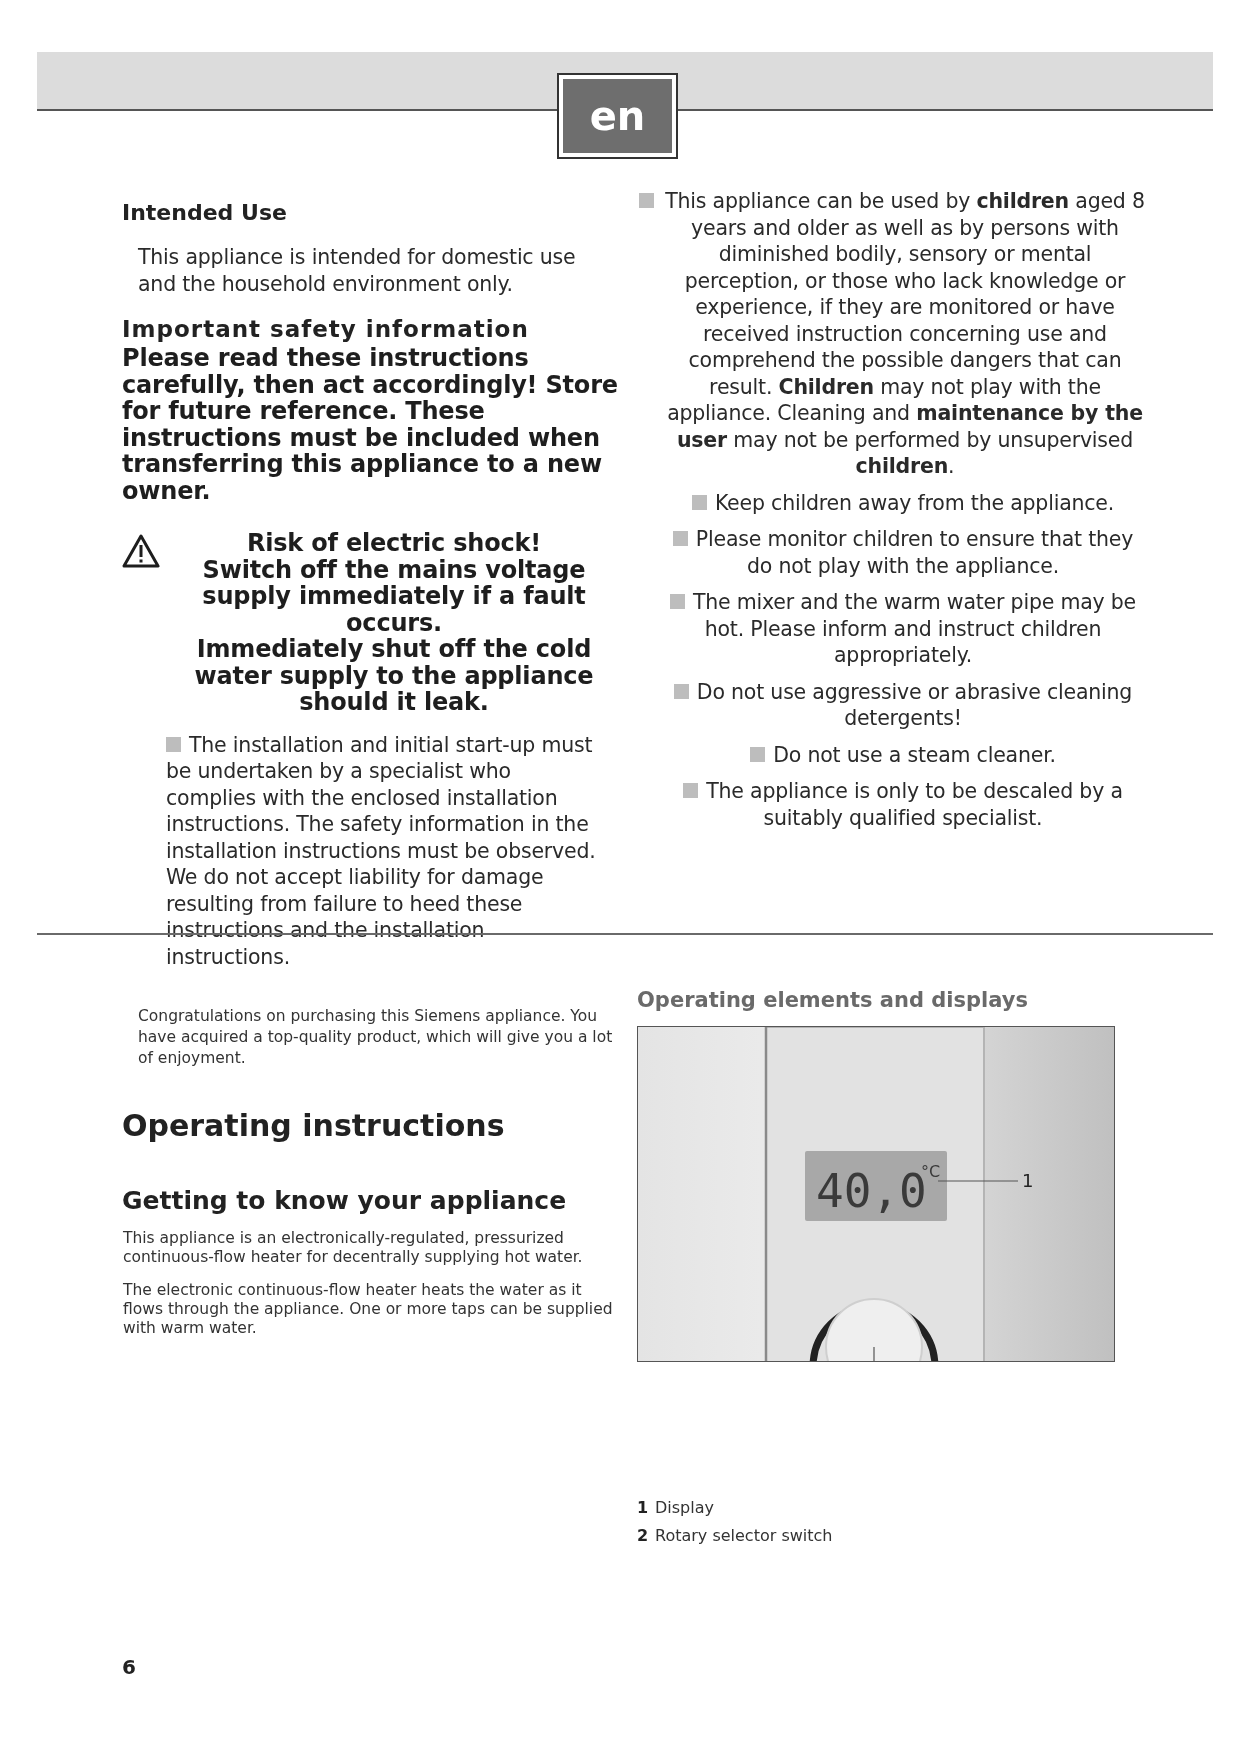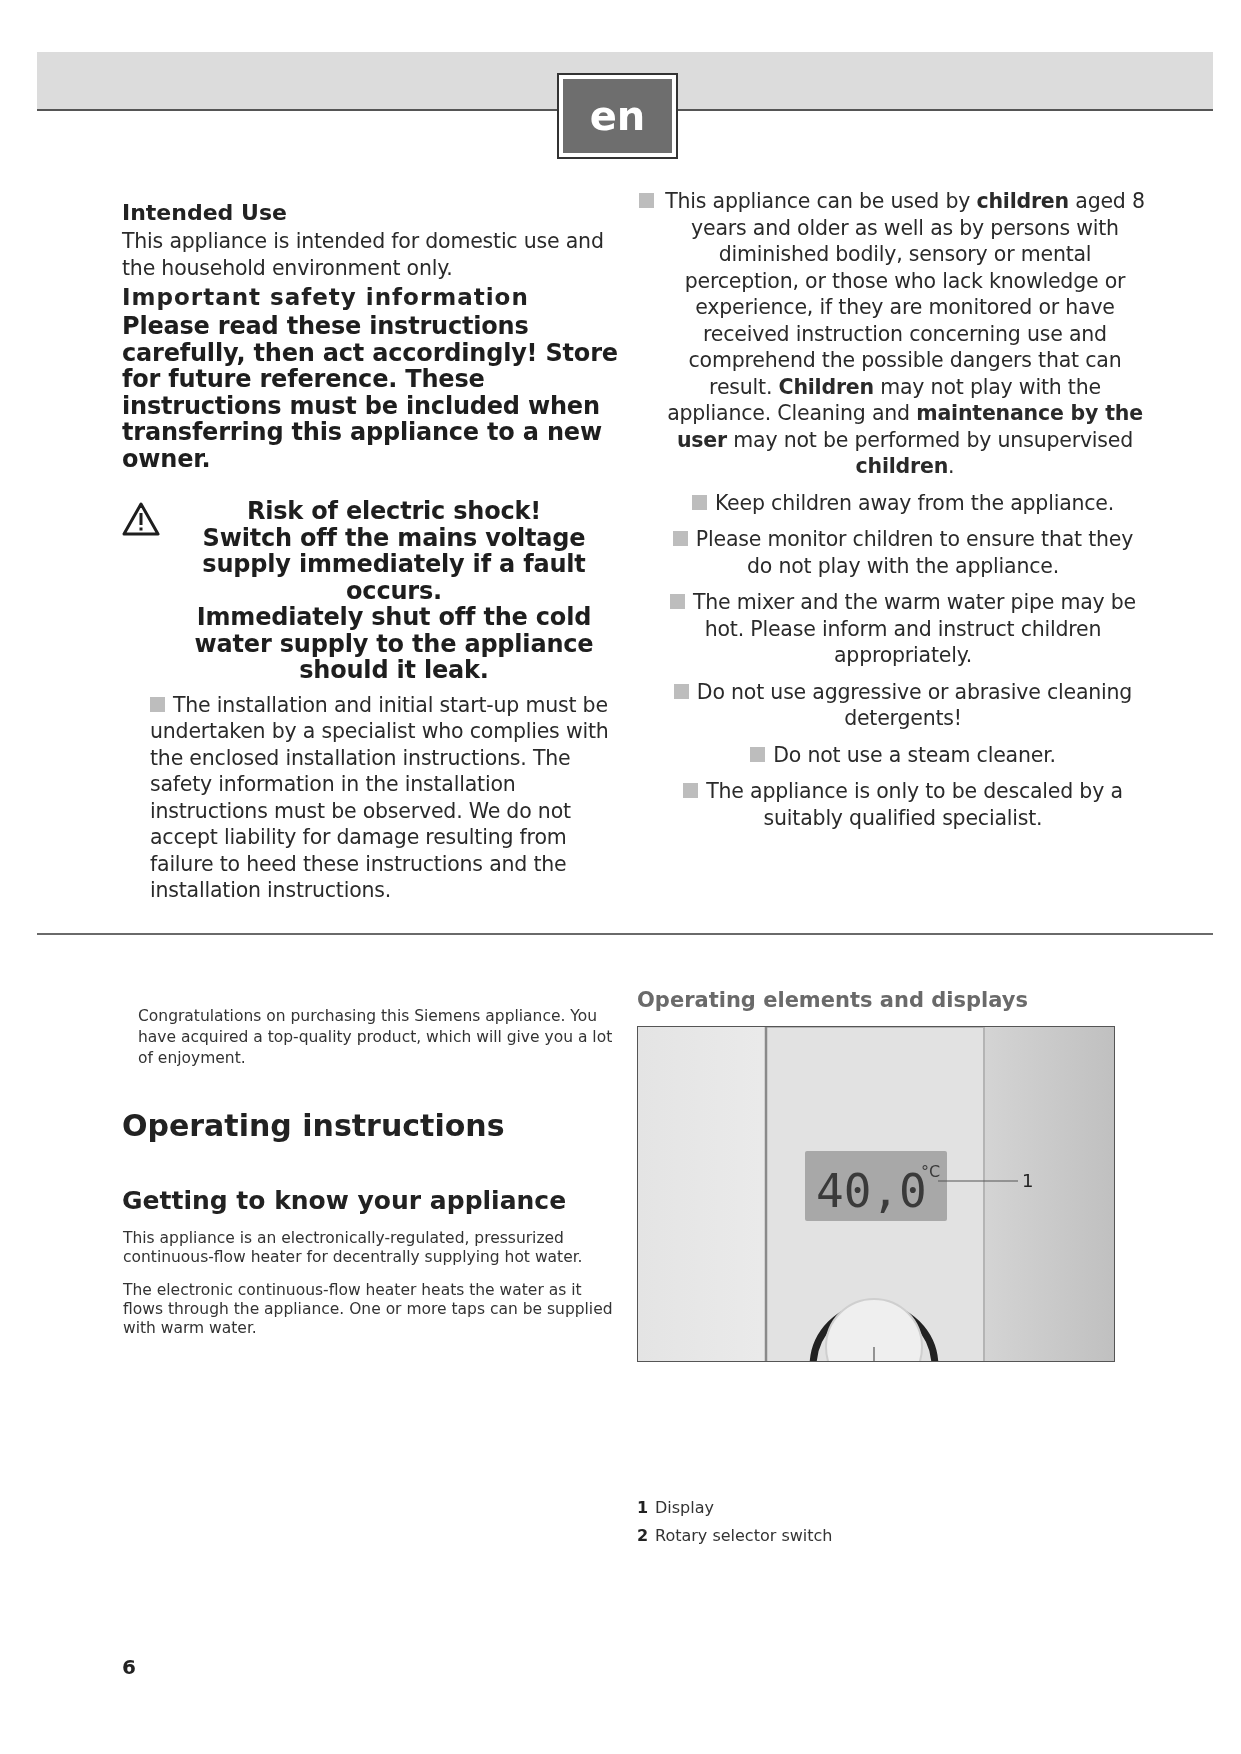--- a/index.html
+++ b/index.html
@@ -7,21 +7,21 @@
          font-family:"DejaVu Sans", sans-serif; color:#1e1e1e; }
   .abs { position:absolute; }
   .header-band { left:37px; top:52px; width:1176px; height:57px; background:#dcdcdc; border-bottom:2px solid #555; }
   .lang-box { left:557px; top:73px; width:121px; height:86px; background:#fff; border:2px solid #333; box-sizing:border-box; padding:4px; }
   .lang-inner { width:100%; height:100%; background:#6e6e6e; color:#fff; font-weight:bold; font-size:40px;
                 display:flex; align-items:center; justify-content:center; letter-spacing:0; }
   h2.h { margin:0; font-weight:bold; color:#222; }
   .col-left { left:122px; top:198px; width:500px; }
   .col-right { left:637px; top:188px; width:510px;text-align:center; }
   .t1 { font-size:22px; font-weight:bold; line-height:30px; margin:0 0 10px 0; }
-  .body20 { font-size:20.5px; line-height:26.5px; margin:0; color:#2a2a2a; letter-spacing:-0.2px; }
+  .body20 { font-size:20.5px; line-height:26.5px; margin:16px; color:#2a2a2a; letter-spacing:-0.2px; }
   .bold20 { font-size:24px; line-height:26.5px; font-weight:bold; margin:0; color:#1e1e1e; letter-spacing:-0.2px; }
   .h-safety { font-size:23px; letter-spacing:1px; font-weight:bold; margin:30px 0 8px 0; line-height:32px; }
   .warn { position:relative; padding-left:44px; margin-top:26px;text-align:center; }
   .warn-icon { position:absolute; left:0; top:4px; width:38px; height:34px; }
   .bullet { display:inline-block; width:15px; height:15px; background:#bdbdbd; margin-right:8px; vertical-align:0px; }
   .item { margin:0 0 10px 0; }
   .indent { padding-left:28px; margin-top:8px; }
   .hang { padding-left:26px; text-indent:-26px; }
   .rule { left:37px; top:933px; width:1176px; height:2px; background:#6a6a6a; }
   .congrats { left:122px; top:990px; width:490px; font-size:15.5px; line-height:21px; color:#333; margin:16px; }

